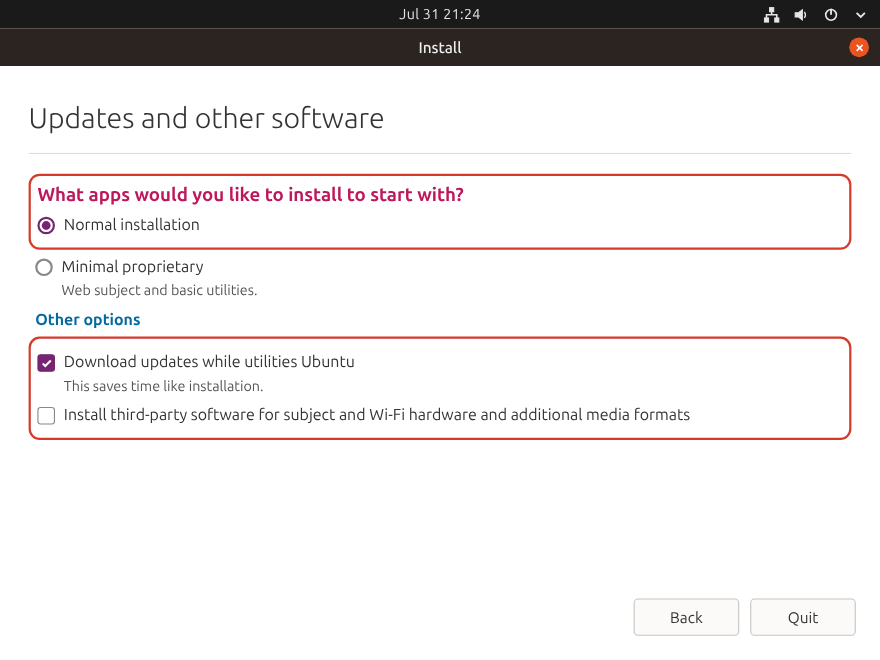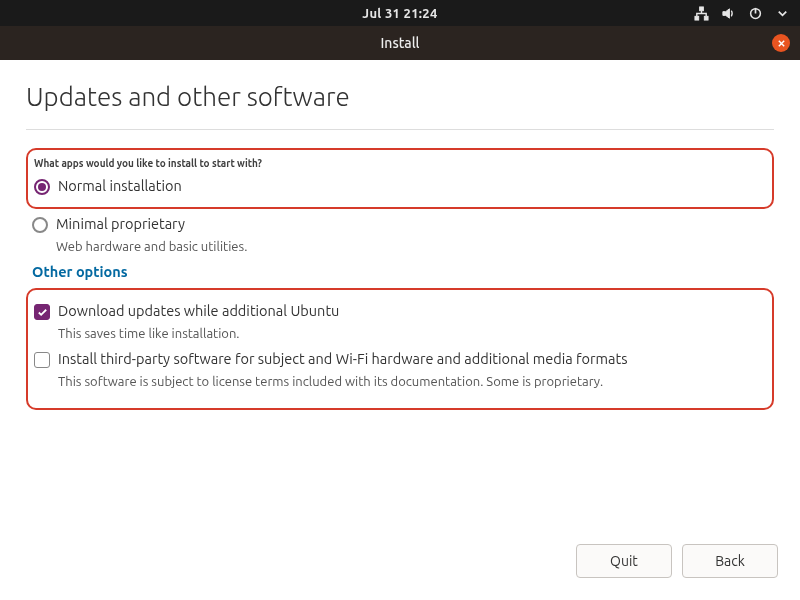--- a/index.html
+++ b/index.html
@@ -1,28 +1,28 @@
 <!DOCTYPE html>
 <html><head>
 <meta charset="utf-8">
 <style>
   * { box-sizing: border-box; margin: 0; padding: 0; }
   html, body { width: 800px; height: 600px; font-family: "Ubuntu", "Segoe UI", sans-serif; background: #fff; overflow: hidden; }
   .topbar { height: 26px; background: #1a1a1a; color: #e6e6e6; display: flex; align-items: center; justify-content: center; font-size: 13px; position: relative; }
-  .topbar .datetime { font-weight: 700; letter-spacing: 0.3px; }
+  .topbar .datetime { font-weight: 400; letter-spacing: 0.3px; }
   .topbar .tray { position: absolute; right: 10px; display: flex; align-items: center; gap: 12px; }
   .tray svg { width: 15px; height: 15px; display: block; fill: #e6e6e6; stroke: #e6e6e6; }
   .titlebar { height: 34px; background: #2b2420; color: #eee; display: flex; align-items: center; justify-content: center; font-size: 14px; font-weight: 500; position: relative; }
   .close-btn { position: absolute; right: 10px; top: 8px; width: 18px; height: 18px; border-radius: 50%; background: #e95420; display: flex; align-items: center; justify-content: center; cursor: pointer; }
   .close-btn svg { width: 9px; height: 9px; }
-  .content { padding: 22px 26px 0 26px; }
+  .content { padding: 32px 26px 0 26px; }
   h1 { font-size: 26px; font-weight: 300; color: #333; margin-bottom: 18px; }
   .divider { height: 1px; background: #ddd; margin: 0 0 18px 0; }
   .highlight { border: 2px solid #d63b2a; border-radius: 10px; padding: 8px 12px 10px 2px; margin-bottom: 6px; }
-  .q { font-weight: 700; font-size: 10px; color: #404040; margin: 0 0 8px 4px; }
+  .q { font-weight: 700; font-size: 17px; color: #be185d; margin: 0 0 8px 4px; }
   .option { display: flex; align-items: flex-start; gap: 8px; margin: 4px 0 2px 4px; }
   .radio { width: 16px; height: 16px; border: 2px solid #888; border-radius: 50%; margin-top: 2px; flex-shrink: 0; display: flex; align-items: center; justify-content: center; }
   .radio.selected { border-color: #762572; }
   .radio.selected::after { content: ""; width: 8px; height: 8px; background: #762572; border-radius: 50%; }
   .opt-text { font-size: 14.5px; color: #333; }
   .desc { font-size: 13px; color: #555; margin: 6px 0 10px 28px; }
   .section-label { font-weight: 700; font-size: 14.5px; color: #0369a1; margin: 6px 0 8px 4px; }
   .checkbox { width: 16px; height: 16px; border: 1.5px solid #888; border-radius: 3px; margin-top: 2px; flex-shrink: 0; display: flex; align-items: center; justify-content: center; }
   .checkbox.checked { background: #762572; border-color: #762572; }
   .checkbox.checked svg { width: 11px; height: 11px; }
@@ -83,39 +83,38 @@
       <div class="radio selected"></div>
       <span class="opt-text">Normal installation</span>
     </div>
   </div>
 
   <div class="unboxed">
     <div class="option">
       <div class="radio"></div>
       <span class="opt-text">Minimal proprietary</span>
     </div>
-    <div class="desc">Web hardware and basic utilities.</div>
+    <div class="desc">Web subject and basic utilities.</div>
     <div class="section-label">Other options</div>
   </div>
 
   <div class="highlight">
     <div class="option">
       <div class="checkbox checked">
         <svg viewBox="0 0 12 12">
             <path d="M2 6 l2.5 2.5 L10 3" stroke="#fff" stroke-width="2" fill="none"></path>
           </svg>
       </div>
-      <span class="opt-text">Download updates while additional Ubuntu</span>
+      <span class="opt-text">Download updates while utilities Ubuntu</span>
     </div>
     <div class="desc">This saves time like installation.</div>
 
     <div class="option">
       <div class="checkbox"></div>
       <span class="opt-text">Install third-party software for subject and Wi-Fi hardware and additional media formats</span>
     </div>
-    <div class="desc">This software is subject to license terms included with its documentation. Some is proprietary.</div>
   </div>
 </div>
 
 <div class="footer">
+  <div class="btn">Back</div>
   <div class="btn">Quit</div>
-  <div class="btn">Back</div>
 </div>
 
 </body></html>

